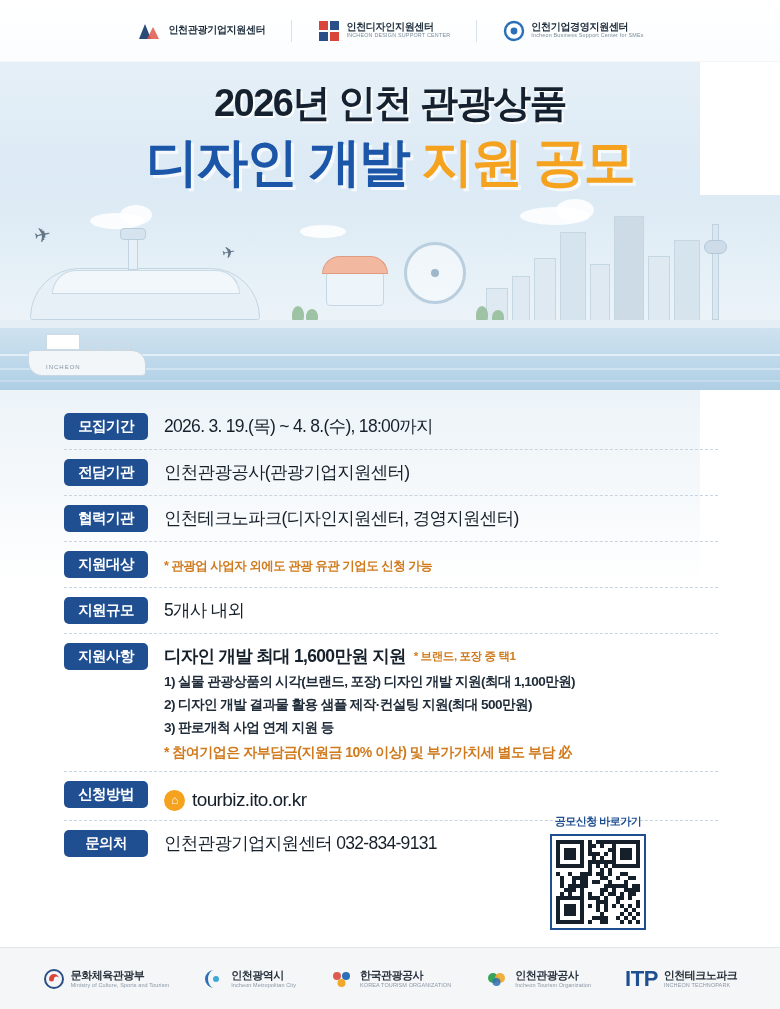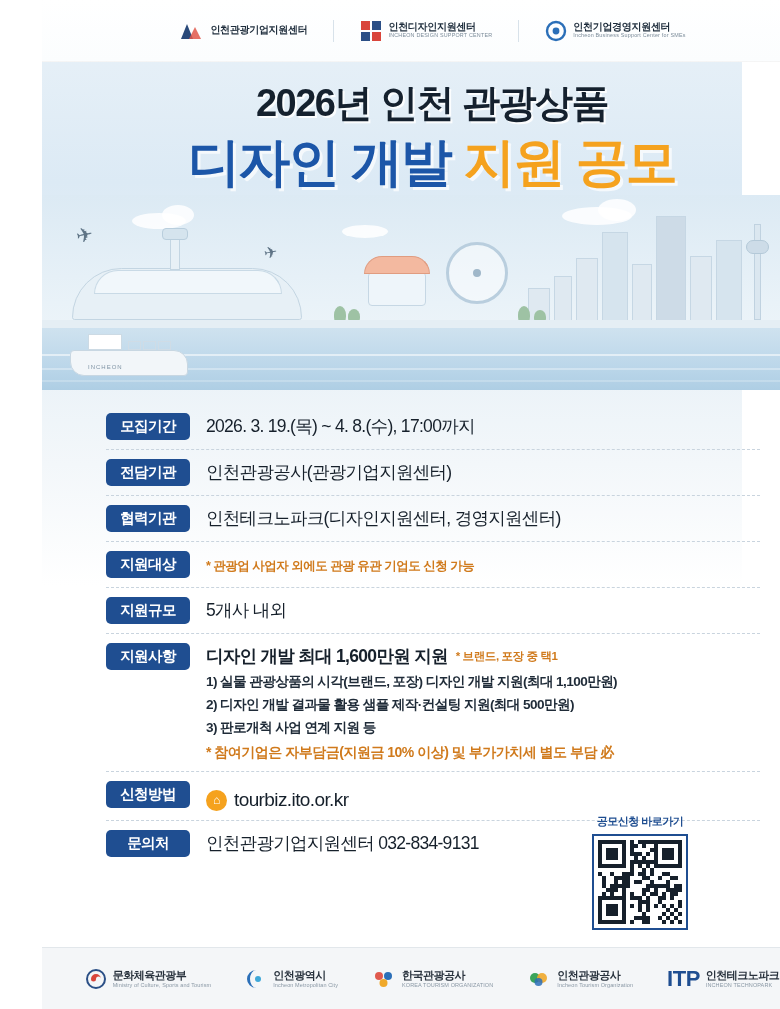--- a/index.html
+++ b/index.html
@@ -8,21 +8,20 @@
     width: 780px; height: 1009px;
     font-family: "Liberation Sans", "DejaVu Sans", sans-serif;
     background: #ffffff;
     overflow: hidden;
     position: relative;
   }
   .poster {
     width: 700px; height: 1009px;
     position: relative;
     background: linear-gradient(180deg,#eaf2f8 0%, #dceaf5 18%, #e8f1f7 34%, #f3f7fa 46%, #ffffff 58%, #ffffff 100%);
-    margin-left: 42px;
   }
 
   
   .topbar {
     position:absolute; top:0; left:0; width:780px; height:62px;
     display:flex; align-items:center; justify-content:center; gap:26px;
     background: linear-gradient(180deg,#ffffff 0%, #fbfdfe 100%);
     border-bottom:1px solid rgba(0,0,0,0.04);
   }
   .logo-unit { display:flex; align-items:center; gap:6px; }
@@ -259,21 +258,21 @@
     <div class="ship-cnt" style="left:116px;"></div>
     <div class="ship-label">INCHEON</div>
   </div>
 
   <div class="content">
 
     <div class="row">
       <div class="row-inner">
         <div class="tag">모집기간</div>
         <div class="rowbody">
-          <div class="main">2026. 3. 19.(목) ~ 4. 8.(수), 17:00까지</div>
+          <div class="main">2026. 3. 19.(목) ~ 4. 8.(수), 18:00까지</div>
         </div>
       </div>
     </div>
     <div class="dash"></div>
 
     <div class="row">
       <div class="row-inner">
         <div class="tag">전담기관</div>
         <div class="rowbody">
           <div class="main">인천관광공사(관광기업지원센터)</div>

